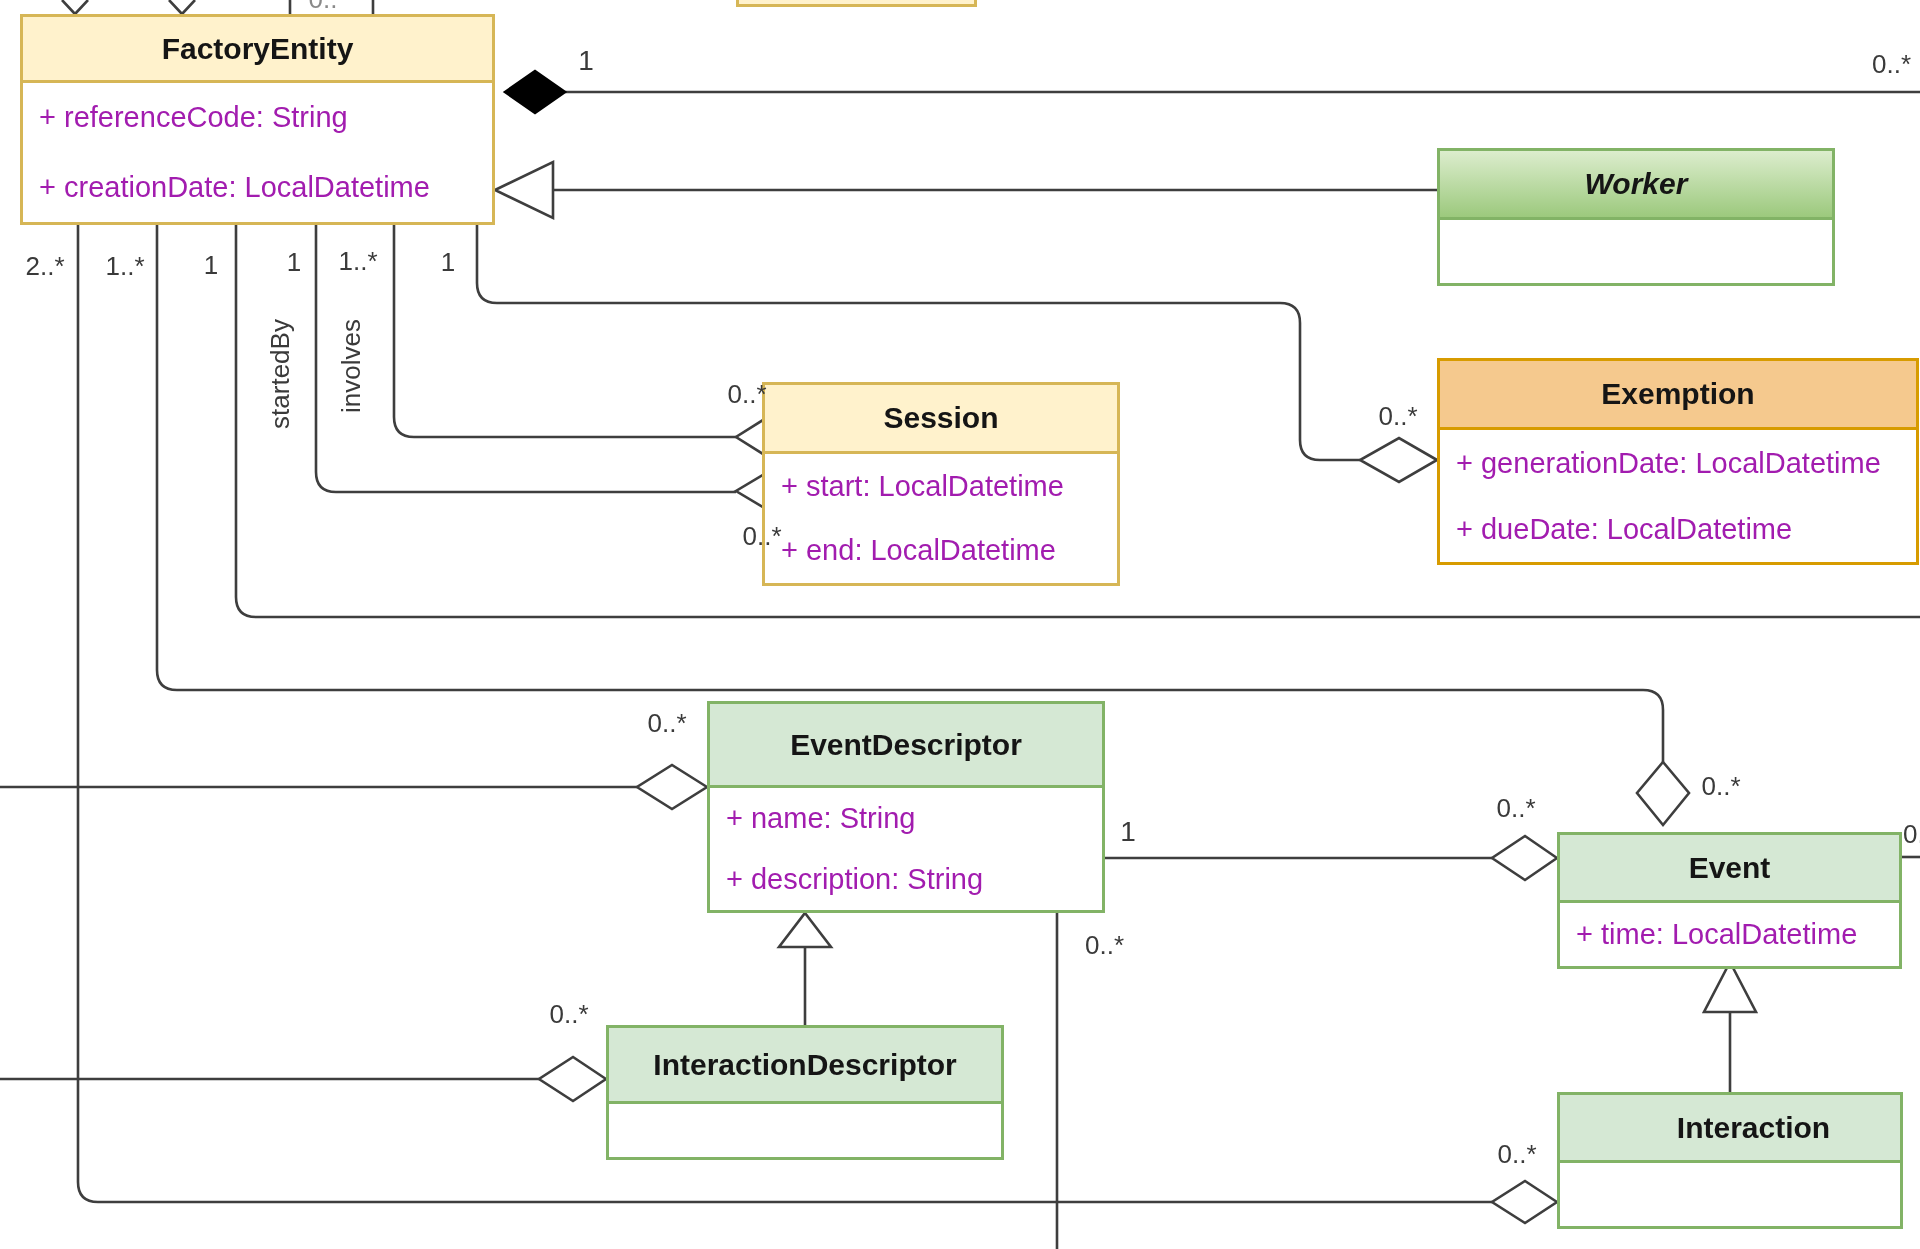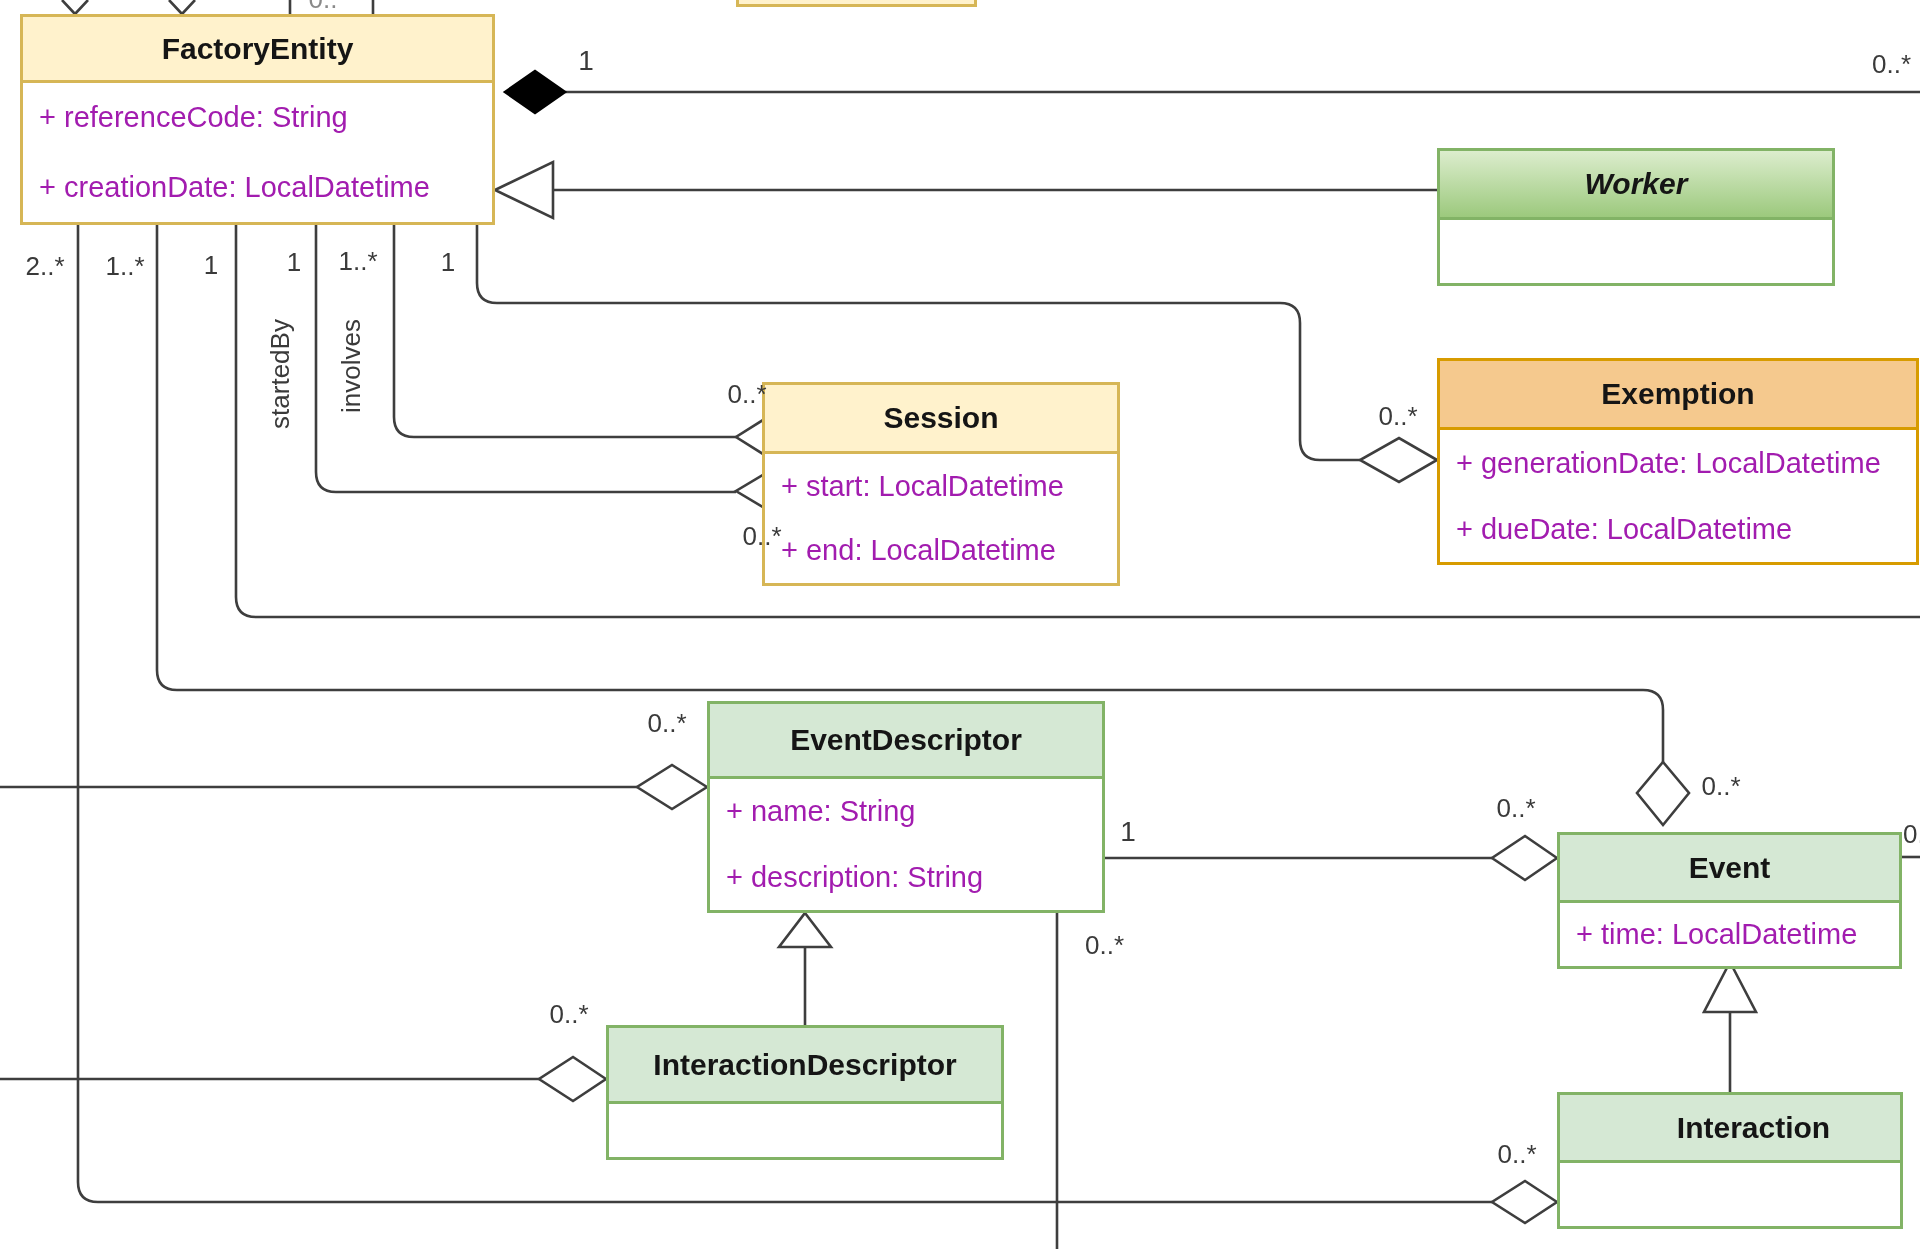--- a/index.html
+++ b/index.html
@@ -145,21 +145,21 @@
 
 <div class="uml-box theme-orange" style="left:1437px;top:358px;width:482px;height:207px;">
   <div class="uml-title" style="height:69px;">Exemption</div>
   <div class="uml-body">
     <div class="uml-attr">+ generationDate: LocalDatetime</div>
     <div class="uml-attr">+ dueDate: LocalDatetime</div>
   </div>
 </div>
 
 <div class="uml-box theme-green" style="left:707px;top:701px;width:398px;height:212px;">
-  <div class="uml-title" style="height:75px;">EventDescriptor</div>
+  <div class="uml-title" style="height:84px;">EventDescriptor</div>
   <div class="uml-body">
     <div class="uml-attr">+ name: String</div>
     <div class="uml-attr">+ description: String</div>
   </div>
 </div>
 
 <div class="uml-box theme-green" style="left:606px;top:1025px;width:398px;height:135px;">
   <div class="uml-title" style="height:76px;">InteractionDescriptor</div>
   <div class="uml-body"></div>
 </div>

